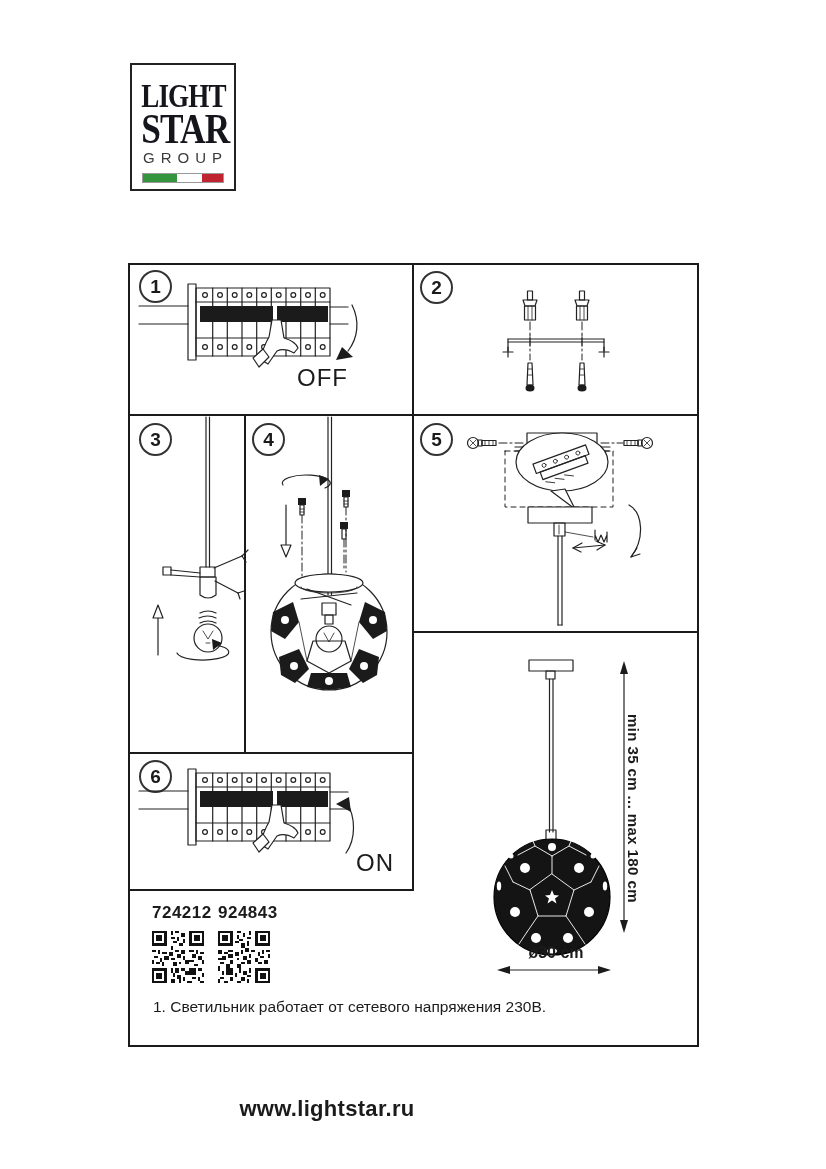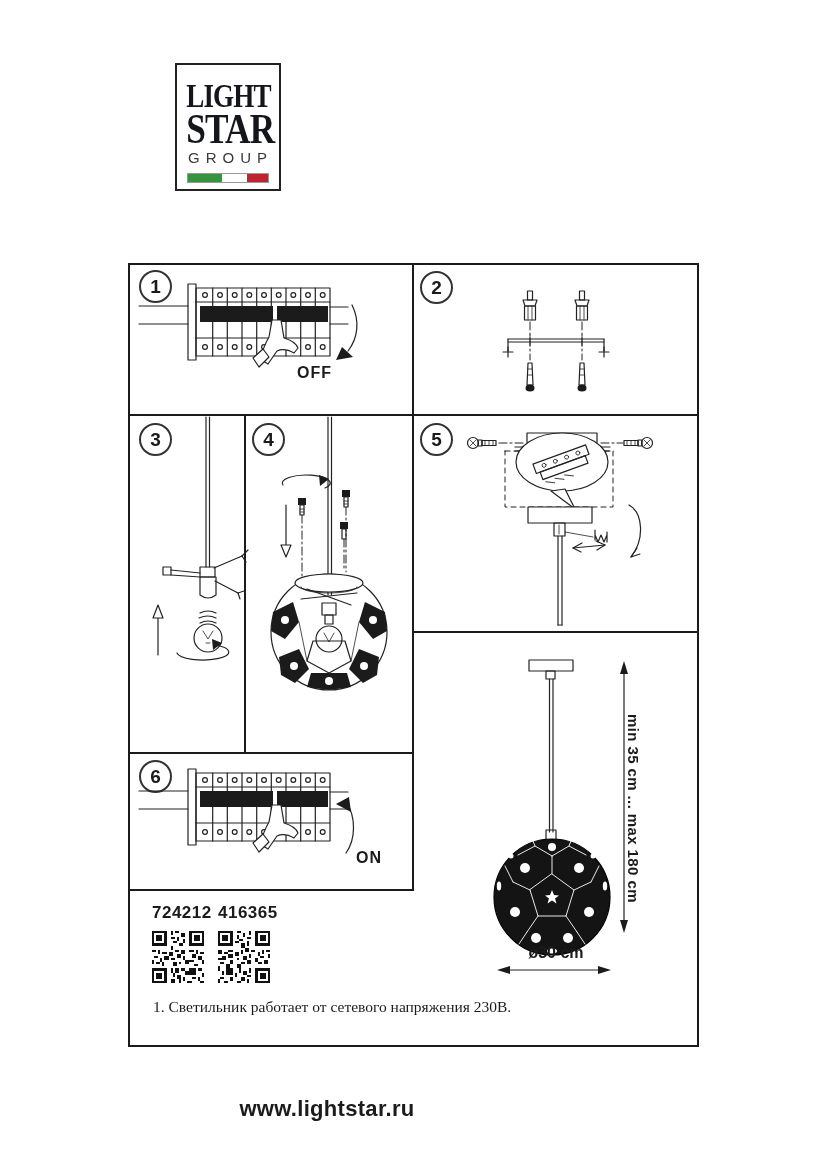--- a/index.html
+++ b/index.html
@@ -3,48 +3,48 @@
 <meta charset="utf-8">
 <style>
   html,body{margin:0;padding:0;background:#fff;}
   #page{position:relative;width:826px;height:1169px;background:#fff;overflow:hidden;
         font-family:"Liberation Sans",sans-serif;color:#1b1b1b;}
   .abs{position:absolute;}
   .line{position:absolute;background:#1b1b1b;}
 
   
   .logo-box{left:130px;top:63px;width:106px;height:128px;border:2px solid #222;
-            box-sizing:border-box;text-align:center;padding-top:18px;margin-left:45px;}
+            box-sizing:border-box;text-align:center;padding-top:18px;}
   .logo-light{font-family:"Liberation Serif",serif;font-weight:bold;font-size:33px;
               line-height:27px;transform:scaleX(.82);transform-origin:center;letter-spacing:-1px;color:#15151c;}
   .logo-star{font-family:"Liberation Serif",serif;font-weight:bold;font-size:43px;
              line-height:37px;transform:scaleX(.82);transform-origin:center;letter-spacing:-1px;color:#15151c;}
   .logo-group{font-size:15px;letter-spacing:6px;text-indent:5px;color:#3a3a3a;margin-top:3px;line-height:16px;}
   .flag{margin:7px auto 0;width:80px;height:8px;border:1px solid #999;display:flex;box-sizing:content-box;}
   .flag>div{height:100%;}
   .flag-g{width:34px;} .flag-w{width:25px;} .flag-r{width:21px;}
 
   
   .hdr{right:129px;top:57px;text-align:right;}
   .hdr-series,.hdr-articles{font-size:24px;font-weight:bold;line-height:31px;letter-spacing:.3px;}
   .hdr-title{margin-top:22px;font-size:23px;font-weight:bold;line-height:27px;letter-spacing:.6px;}
 
   
   .main-box{left:128px;top:263px;width:571px;height:784px;border:2px solid #1b1b1b;box-sizing:border-box;}
 
   .step-circle{width:33px;height:33px;border:2px solid #333;border-radius:50%;box-sizing:border-box;
                display:flex;align-items:center;justify-content:center;font-size:19px;font-weight:bold;background:#fff;}
 
-  .switch-label{font-size:16px;font-weight:bold;letter-spacing:1px;}
+  .switch-label{font-size:24px;font-weight:normal;letter-spacing:1px;}
   .dim-v{left:622px;top:693px;height:230px;width:22px;writing-mode:vertical-rl;
          font-size:15px;font-weight:bold;letter-spacing:.4px;display:flex;align-items:center;justify-content:center;}
   .dim-h{left:495px;top:944px;width:122px;text-align:center;font-size:16px;font-weight:bold;}
 
   .article-code{font-size:17px;font-weight:bold;letter-spacing:.5px;}
-  .notes{left:153px;top:997px;font-size:15.5px;line-height:20px;font-family:Liberation Serif, serif;}
+  .notes{left:153px;top:997px;font-size:15.5px;line-height:20px;}
   .footer{left:0;top:1096px;width:654px;text-align:center;font-size:22px;font-weight:bold;letter-spacing:.3px;}
 
   svg{position:absolute;overflow:visible;}
   svg *{stroke:#222;stroke-width:1.2;fill:none;stroke-linecap:round;stroke-linejoin:round;}
   svg .fill{fill:#1b1b1b;stroke:none;}
   svg .wfill{fill:#fff;}
   svg .thin{stroke-width:.8;}
   svg .dash{stroke-dasharray:8 3 2 3;stroke-width:1;}
   svg .dsh{stroke-dasharray:5 4;stroke-width:1;}
   svg .wln{stroke:#fff;stroke-width:.9;fill:none;}
@@ -354,21 +354,21 @@
   <div class="abs dim-h">ø30 cm</div>
 
   <svg class="abs" style="left:130px;top:755px;" width="281" height="133" viewBox="0 0 281 133">
     <use href="#breaker" transform="translate(28,6)"></use>
     <path d="M216 98 c10 -14 10 -36 0 -52"></path>
     <polygon class="fill" points="219,42 206,49 221,57"></polygon>
   </svg>
   <span class="abs switch-label" style="left:308px;top:849px;margin-left:48px;">ON</span>
 
   <span class="abs article-code" style="left:152px;top:903px;">724212</span>
-  <span class="abs article-code" style="left:218px;top:903px;">416365</span>
+  <span class="abs article-code" style="left:218px;top:903px;">924843</span>
 
   <svg class="abs" style="left:152px;top:931px;" width="52" height="52" viewBox="0 0 25 25">
     <path class="qr" d="M0 0h7v1h-7z M0 6h7v1h-7z M0 1h1v5h-1z M6 1h1v5h-1z M2 2h3v3h-3z
       M18 0h7v1h-7z M18 6h7v1h-7z M18 1h1v5h-1z M24 1h1v5h-1z M20 2h3v3h-3z
       M0 18h7v1h-7z M0 24h7v1h-7z M0 19h1v5h-1z M6 19h1v5h-1z M2 20h3v3h-3z
       M9 0h1v2h-1z M11 0h2v1h-2z M14 1h2v2h-2z M9 3h2v1h-2z M12 3h1v2h-1z M15 4h1v2h-1z
       M10 5h2v1h-2z M13 6h2v1h-2z M9 7h1v2h-1z M0 9h2v1h-2z M3 9h1v2h-1z M5 10h2v1h-2z
       M1 12h2v1h-2z M4 13h1v2h-1z M0 14h1v2h-1z M2 15h2v1h-2z M5 15h1v2h-1z M6 12h2v2h-2z
       M8 10h2v2h-2z M11 9h2v1h-2z M14 9h2v2h-2z M12 11h2v2h-2z M9 13h2v1h-2z M15 12h1v2h-1z
       M10 15h2v2h-2z M13 15h1v1h-1z M16 14h2v2h-2z M18 9h2v1h-2z M21 9h1v2h-1z M23 10h2v1h-2z

